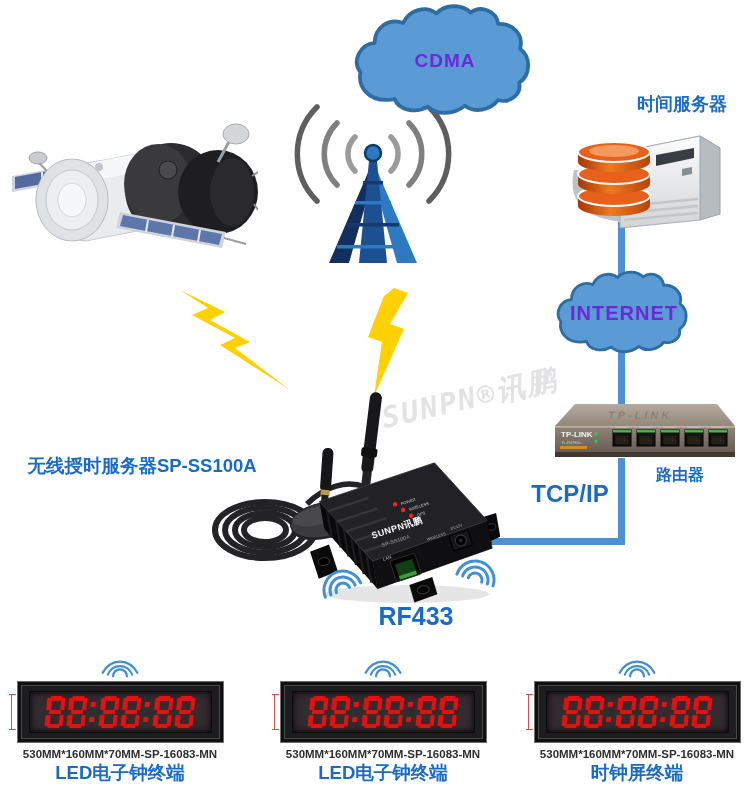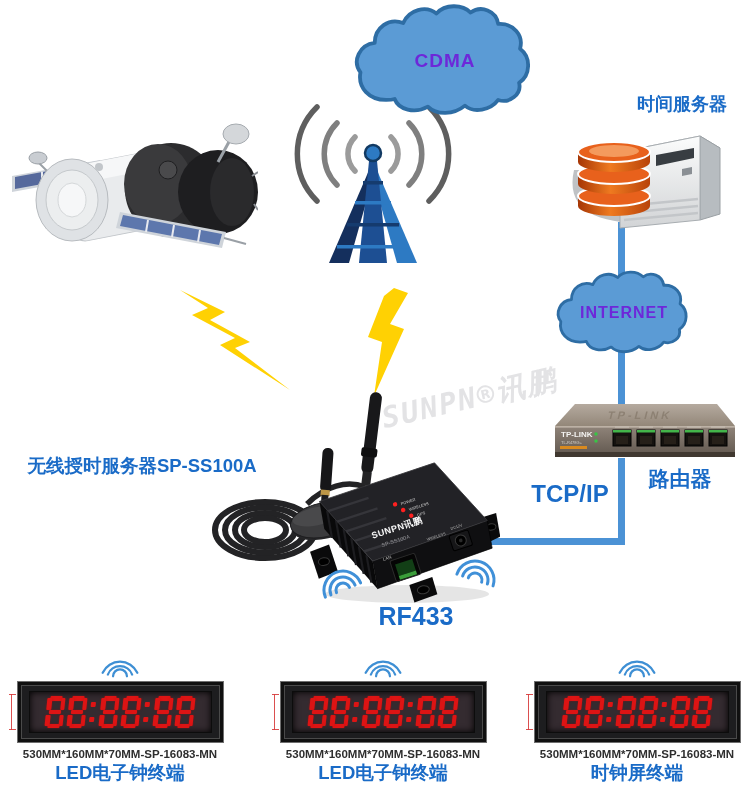--- a/index.html
+++ b/index.html
@@ -163,21 +163,21 @@
     <ellipse cx="56" cy="43" rx="25" ry="6" fill="#f49a5d"></ellipse>
   </g>
 </svg>
 
 <svg class="abs" style="left:553px;top:265px;width:142px;height:96px;z-index:2" viewBox="0 0 200 124">
   <path d="M 38,103 C 20,103 8,90 11,74 C 2,62 10,45 26,43 C 26,27 41,16 56,22 C 62,8 80,3 91,12
            C 100,2 118,2 127,11 C 138,3 154,9 156,23 C 172,22 183,35 179,49 C 191,58 190,77 178,85
            C 181,97 168,107 156,103 C 148,114 130,117 121,109 C 109,119 91,119 82,110
            C 68,118 51,113 47,102 C 44,103 41,103 38,103 Z" fill="#5b9bd5" stroke="#2e6da4" stroke-width="4" stroke-linejoin="round"></path>
 </svg>
-<div class="cloud-label" style="left:553px;top:265px;width:142px;height:96px;font-size:16px;">INTERNET</div>
+<div class="cloud-label" style="left:553px;top:265px;width:142px;height:96px;font-size:20px;">INTERNET</div>
 
 <svg class="abs" style="left:545px;top:396px;width:200px;height:72px;z-index:2" viewBox="0 0 200 72">
   <defs>
     <linearGradient id="rtTop" x1="0" y1="0" x2="0" y2="1">
       <stop offset="0" stop-color="#b5aa9f"></stop>
         <stop offset="1" stop-color="#938779"></stop>
     </linearGradient>
     <linearGradient id="rtFront" x1="0" y1="0" x2="0" y2="1">
       <stop offset="0" stop-color="#90847a"></stop>
         <stop offset="1" stop-color="#675d54"></stop>
@@ -219,21 +219,21 @@
         <rect x="142" y="30.5" width="14" height="1.2" fill="#cfc8bd" opacity="0.7"></rect>
       </g>
     <g>
         <rect x="164" y="34" width="18" height="16" fill="#15120f" stroke="#000"></rect>
         <rect x="164" y="34" width="18" height="2.5" fill="#43b54a"></rect>
         <rect x="167" y="40" width="12" height="8" fill="#262019"></rect>
         <rect x="166" y="30.5" width="14" height="1.2" fill="#cfc8bd" opacity="0.7"></rect>
       </g>
   </g>
 </svg>
-<div class="blue-label" style="left:630px;top:465px;width:100px;font-size:21px;">路由器</div>
+<div class="blue-label" style="left:630px;top:465px;width:100px;font-size:16px;">路由器</div>
 
 <svg class="abs" style="left:178px;top:288px;width:115px;height:105px;z-index:2" viewBox="0 0 115 105">
   <polygon points="2,2 47,24 32,32 72,54 57,60 112,102 42,57 57,50 14,27 30,20" fill="#ffd103"></polygon>
 </svg>
 <svg class="abs" style="left:352px;top:286px;width:58px;height:112px;z-index:2" viewBox="0 0 58 112">
   <polygon points="42,2 56,7 38,38 52,43 22,110 30,56 16,51 32,10" fill="#ffd103"></polygon>
 </svg>
 
 <div class="blue-label" style="left:12px;top:453px;width:260px;font-size:18.5px;text-align:center;">无线授时服务器SP-SS100A</div>
 

